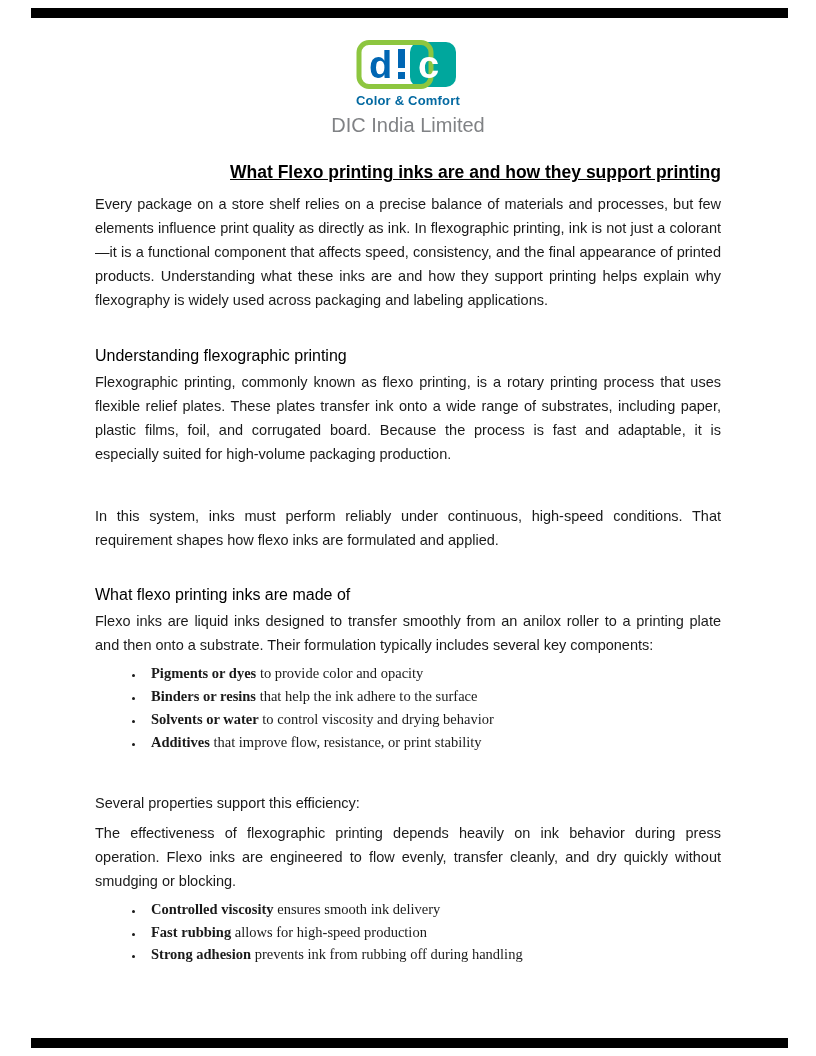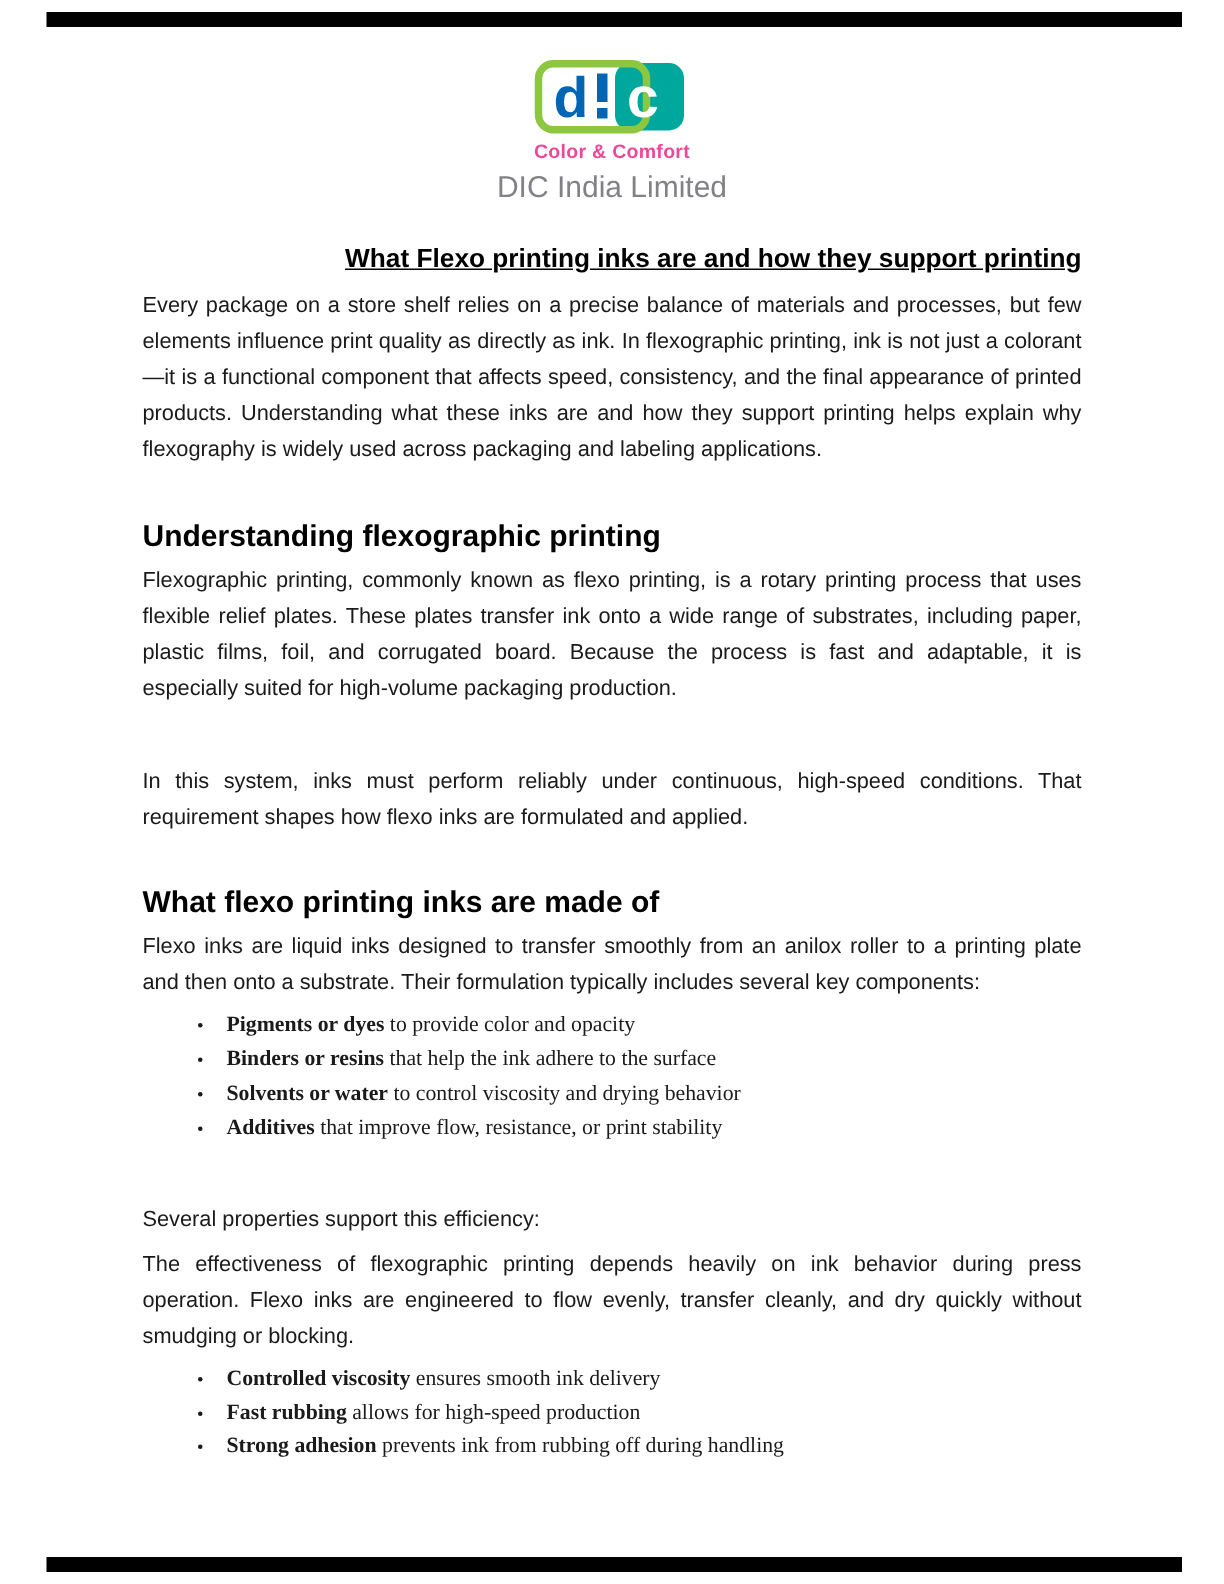--- a/index.html
+++ b/index.html
@@ -20,38 +20,38 @@
   .border-bar.top{top:8px;}
   .border-bar.bottom{bottom:8px;}
 
   .logo-block{
     margin-top:40px;
     text-align:center;
     line-height:1.1;
   }
   .logo-mark{display:block;margin:0 auto 4px auto;}
   .logo-tagline{
-    font-size:13px;font-weight:bold;color:#ec4899;letter-spacing:.2px;
+    font-size:13px;font-weight:bold;color:#0369a1;letter-spacing:.2px;
   }
   .logo-company{
     font-size:20px;color:#808285;margin-top:6px;
   }
 
   h1.doc-title{
     margin:26px 0 10px 0;
     text-align:right;
     font-size:17.5px;
     font-weight:bold;
     color:#000;
     text-decoration:underline;
   }
   h2.sec-heading{
     margin:34px 0 4px 0;
-    font-size:20px;
-    font-weight:bold;
+    font-size:16px;
+    font-weight:normal;
     color:#000;
   }
   p.body-text{
     margin:6px 0 0 0;
     font-size:14.5px;
     line-height:1.65;
     text-align:justify;
   }
   p.body-text.spaced{margin-top:38px;}
 

